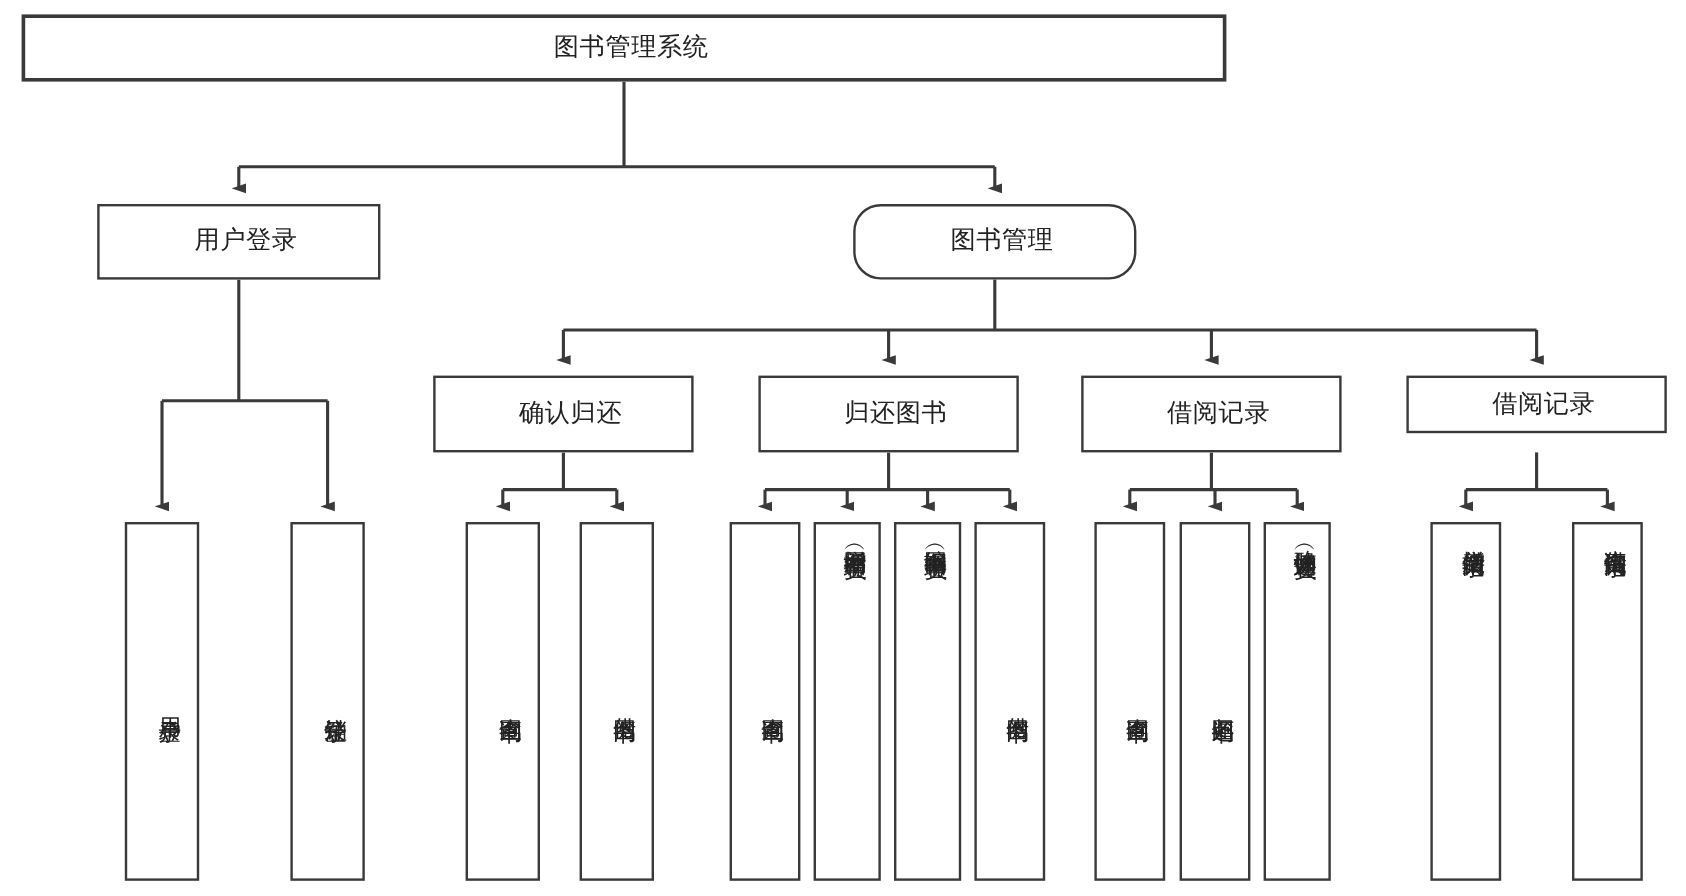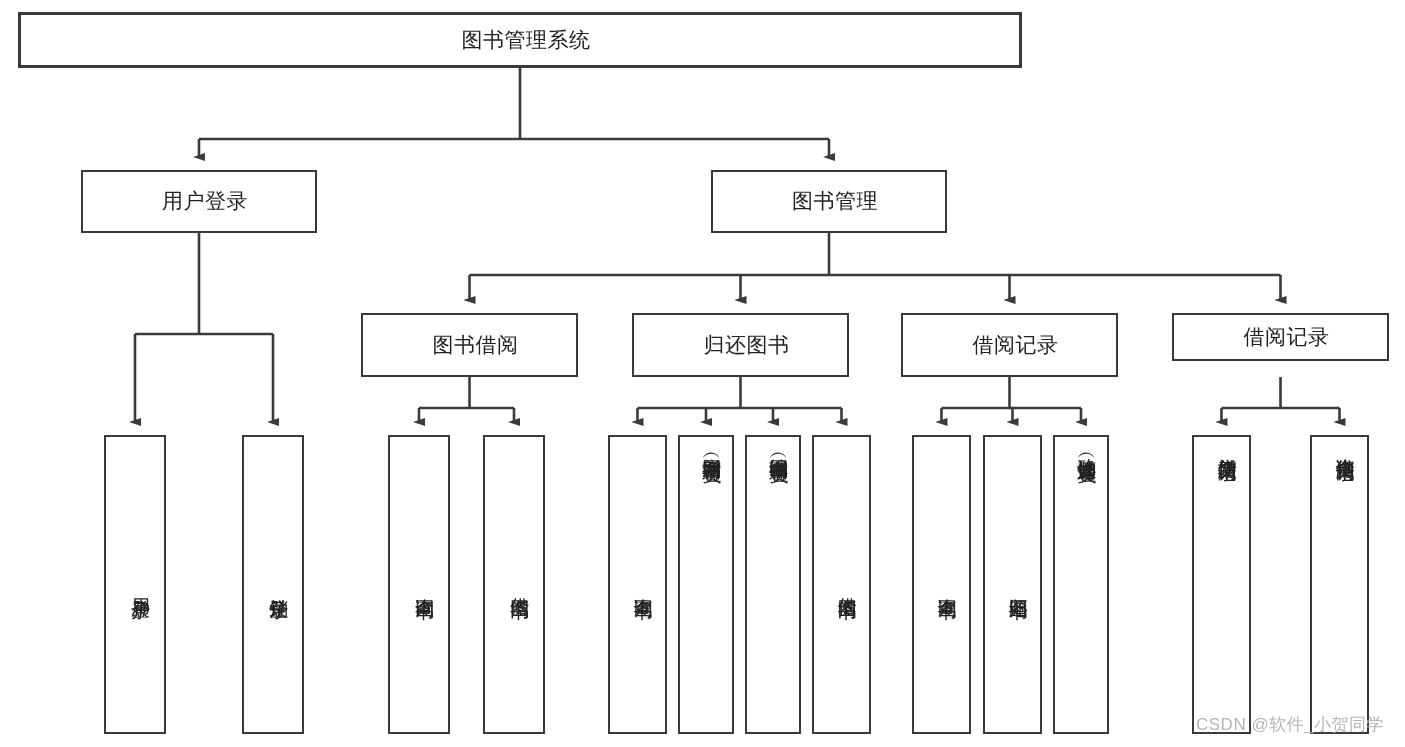--- a/index.html
+++ b/index.html
@@ -118,25 +118,25 @@
       </g>
   </svg>
 
   <div id="node-layer">
       <div class="node level0" style="left: 18px; top: 12px; width: 1004px; height: 56px;">
         <span class="label">图书管理系统</span>
       </div>
       <div class="node level1" style="left: 81px; top: 170px; width: 236px; height: 63px;">
         <span class="label">用户登录</span>
       </div>
-      <div class="node level1" style="left: 711px; top: 170px; width: 236px; height: 63px;">
+      <div class="node level1" style="left: 711px; top: 170px; width: 236px; height: 63px; border-radius: 23px;">
         <span class="label">图书管理</span>
       </div>
       <div class="node level2" style="left: 361px; top: 313px; width: 217px; height: 64px;">
-        <span class="label">图书借阅</span>
+        <span class="label">确认归还</span>
       </div>
       <div class="node level2" style="left: 632px; top: 313px; width: 217px; height: 64px;">
         <span class="label">归还图书</span>
       </div>
       <div class="node level2" style="left: 901px; top: 313px; width: 217px; height: 64px;">
         <span class="label">借阅记录</span>
       </div>
       <div class="node level2" style="left: 1172px; top: 313px; width: 217px; height: 48px;">
         <span class="label">借阅记录</span>
       </div>
@@ -174,14 +174,13 @@
         <span class="label">确认归还（管理员）</span>
       </div>
       <div class="node level3 leaf" style="left: 1192px; top: 435px; width: 59px; height: 299px;">
         <span class="label">新增借阅记录</span>
       </div>
       <div class="node level3 leaf" style="left: 1310px; top: 435px; width: 59px; height: 299px;">
         <span class="label">查询借阅记录</span>
       </div>
     </div>
 
-  <div class="watermark" style="left: 1196px; top: 713px; color: rgb(180, 180, 180);">CSDN @软件_小贺同学</div>
 </div>
 
 </body></html>

